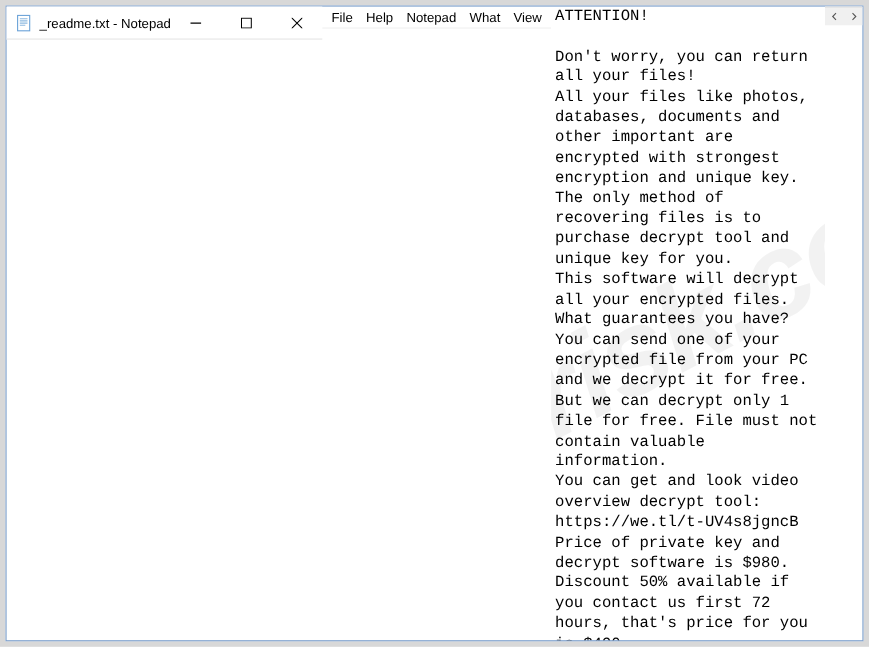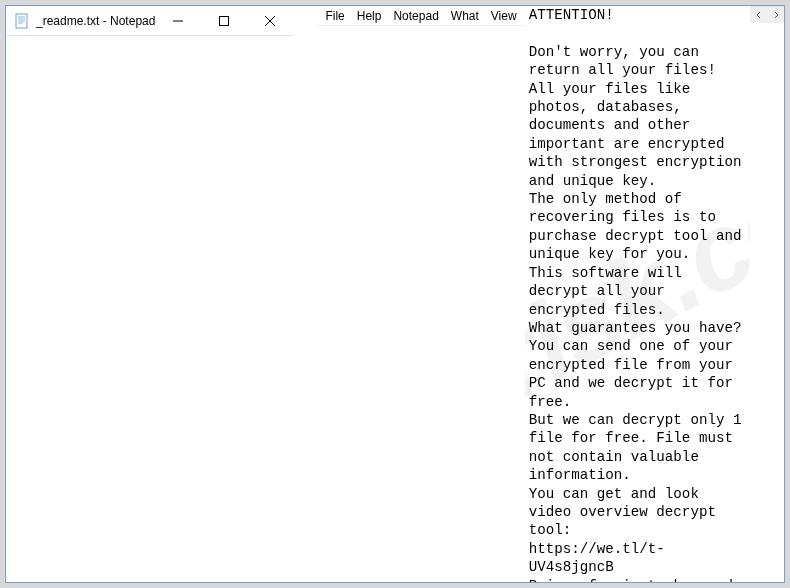--- a/index.html
+++ b/index.html
@@ -58,21 +58,20 @@
     color: #000;
     cursor: pointer;
   }
   .menubar {
     height: 20px;
     display: flex;
     align-items: center;
     padding: 0 2px;
     font-size: 12px;
     border-bottom: 1px solid #f0f0f0;
-    margin-left: 24px;
   }
   .menu-item {
     padding: 1px 6px;
     cursor: pointer;
   }
   .content {
     flex: 1;
     overflow: hidden;
     position: relative;
   }

